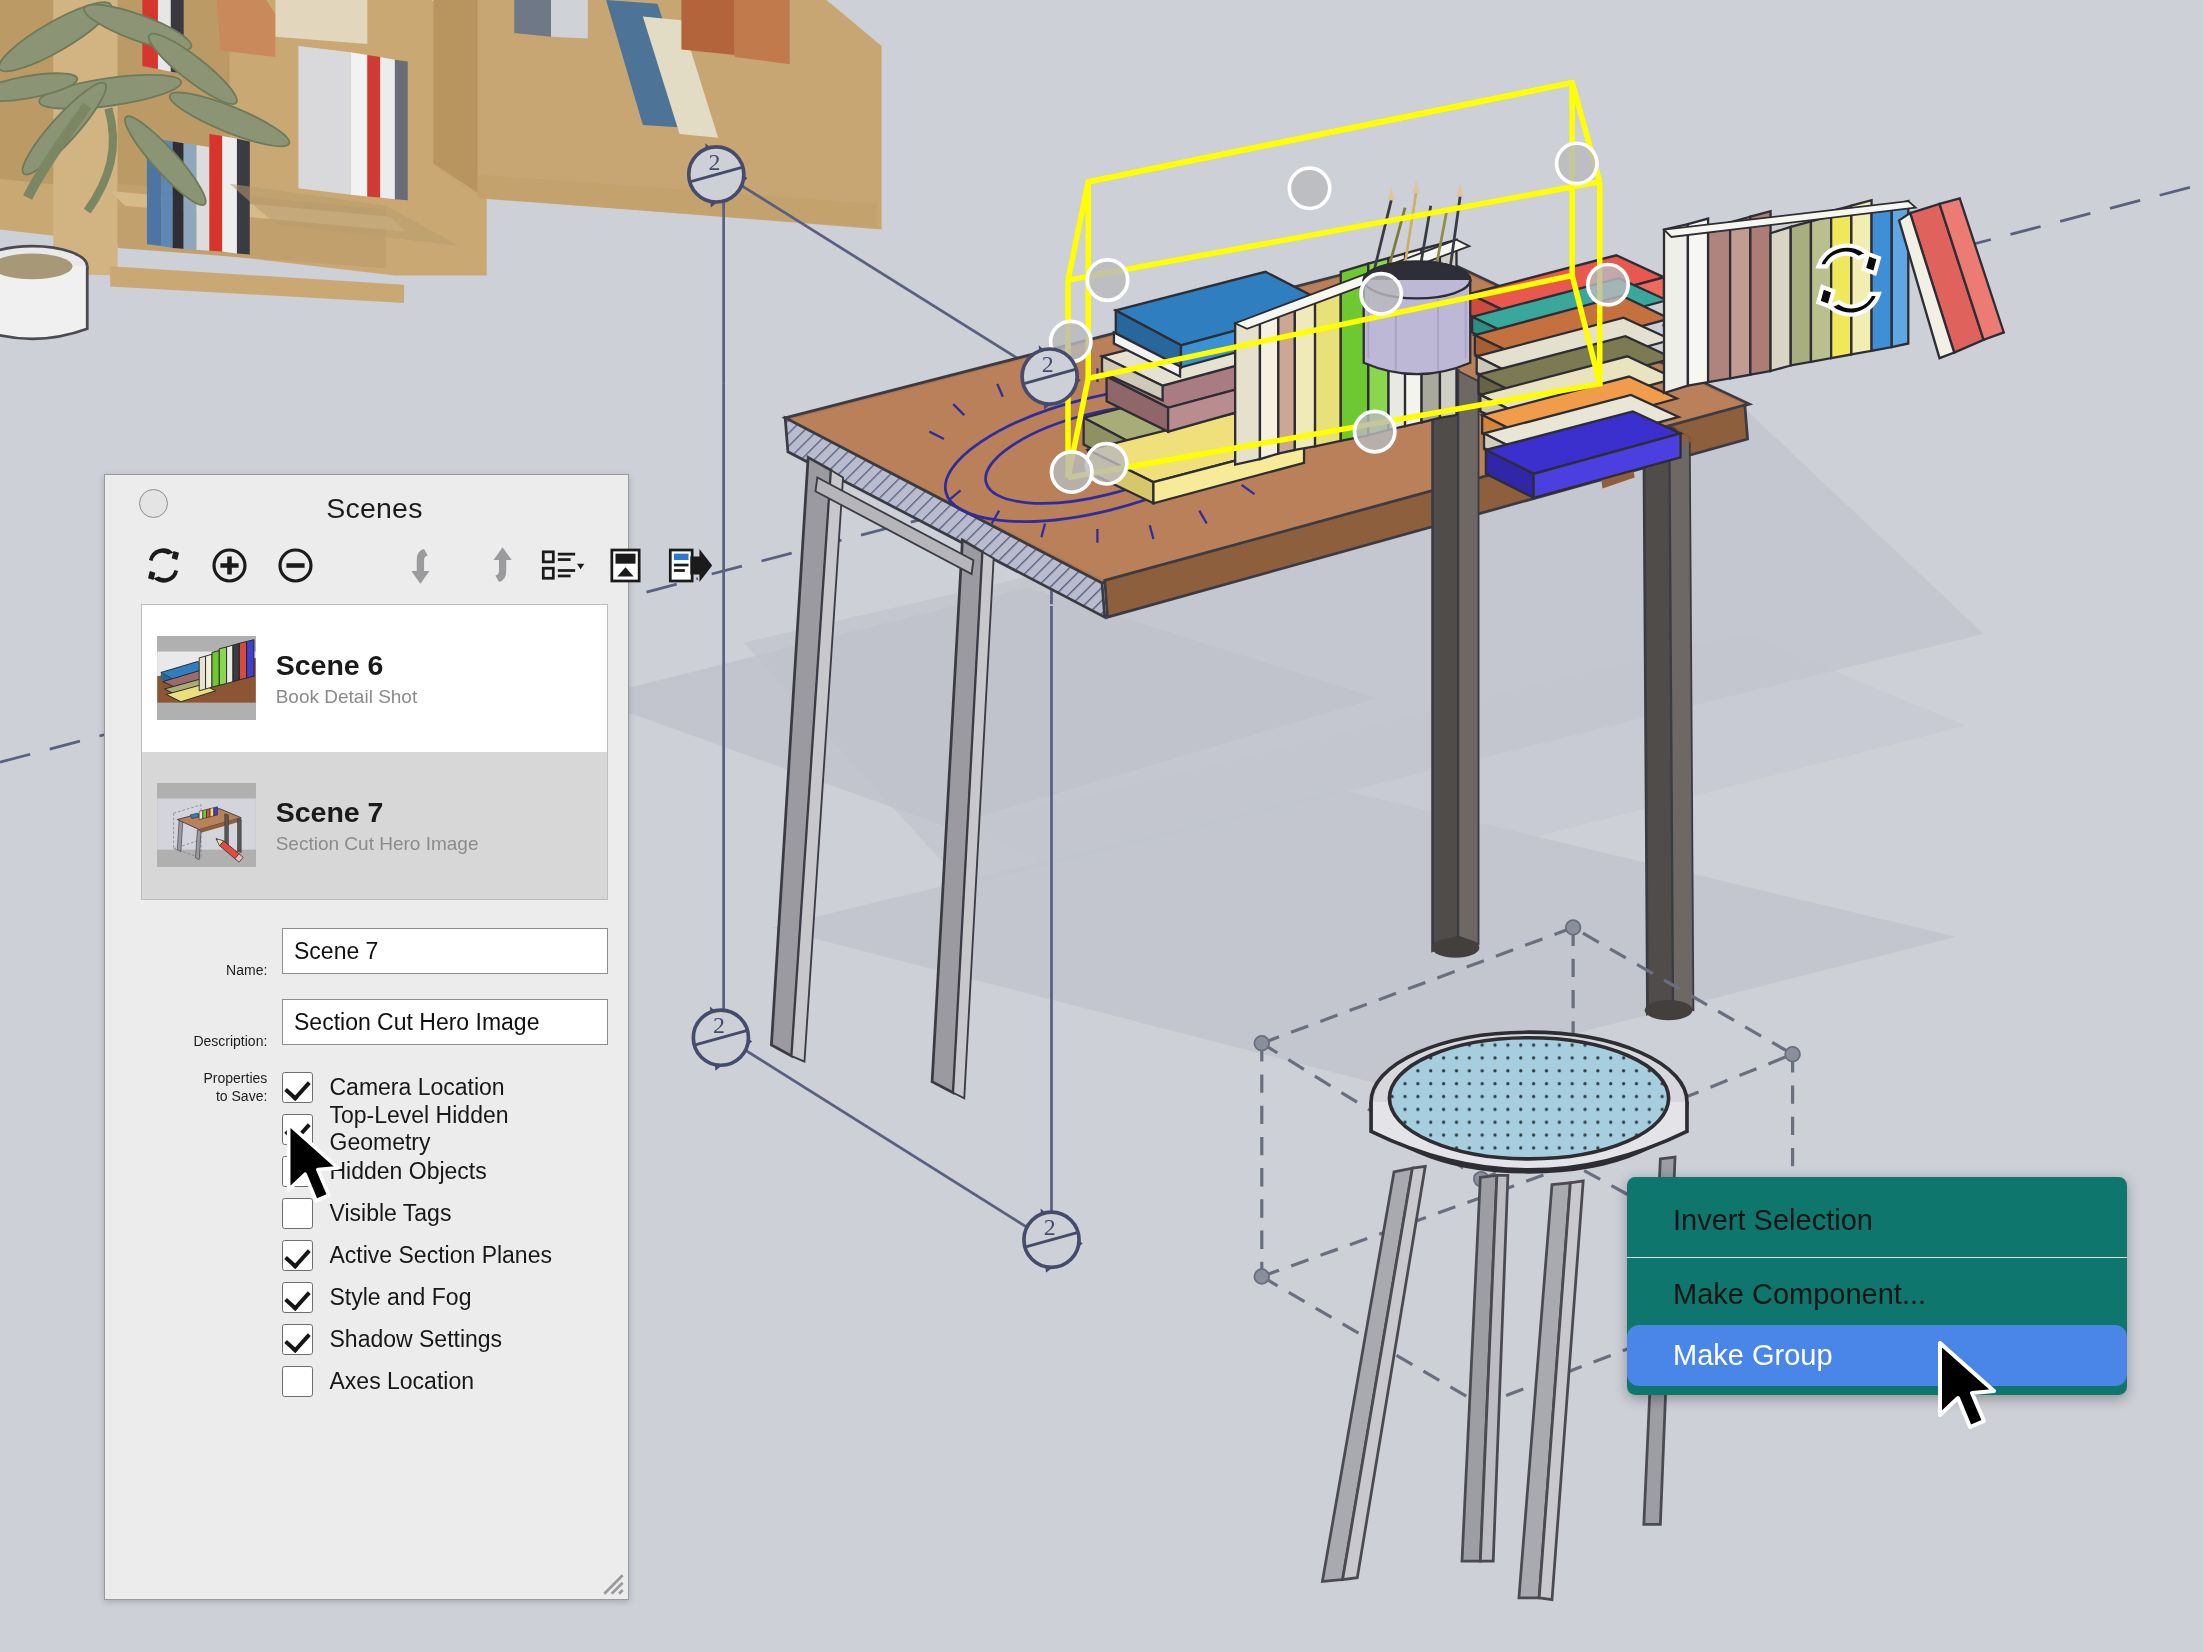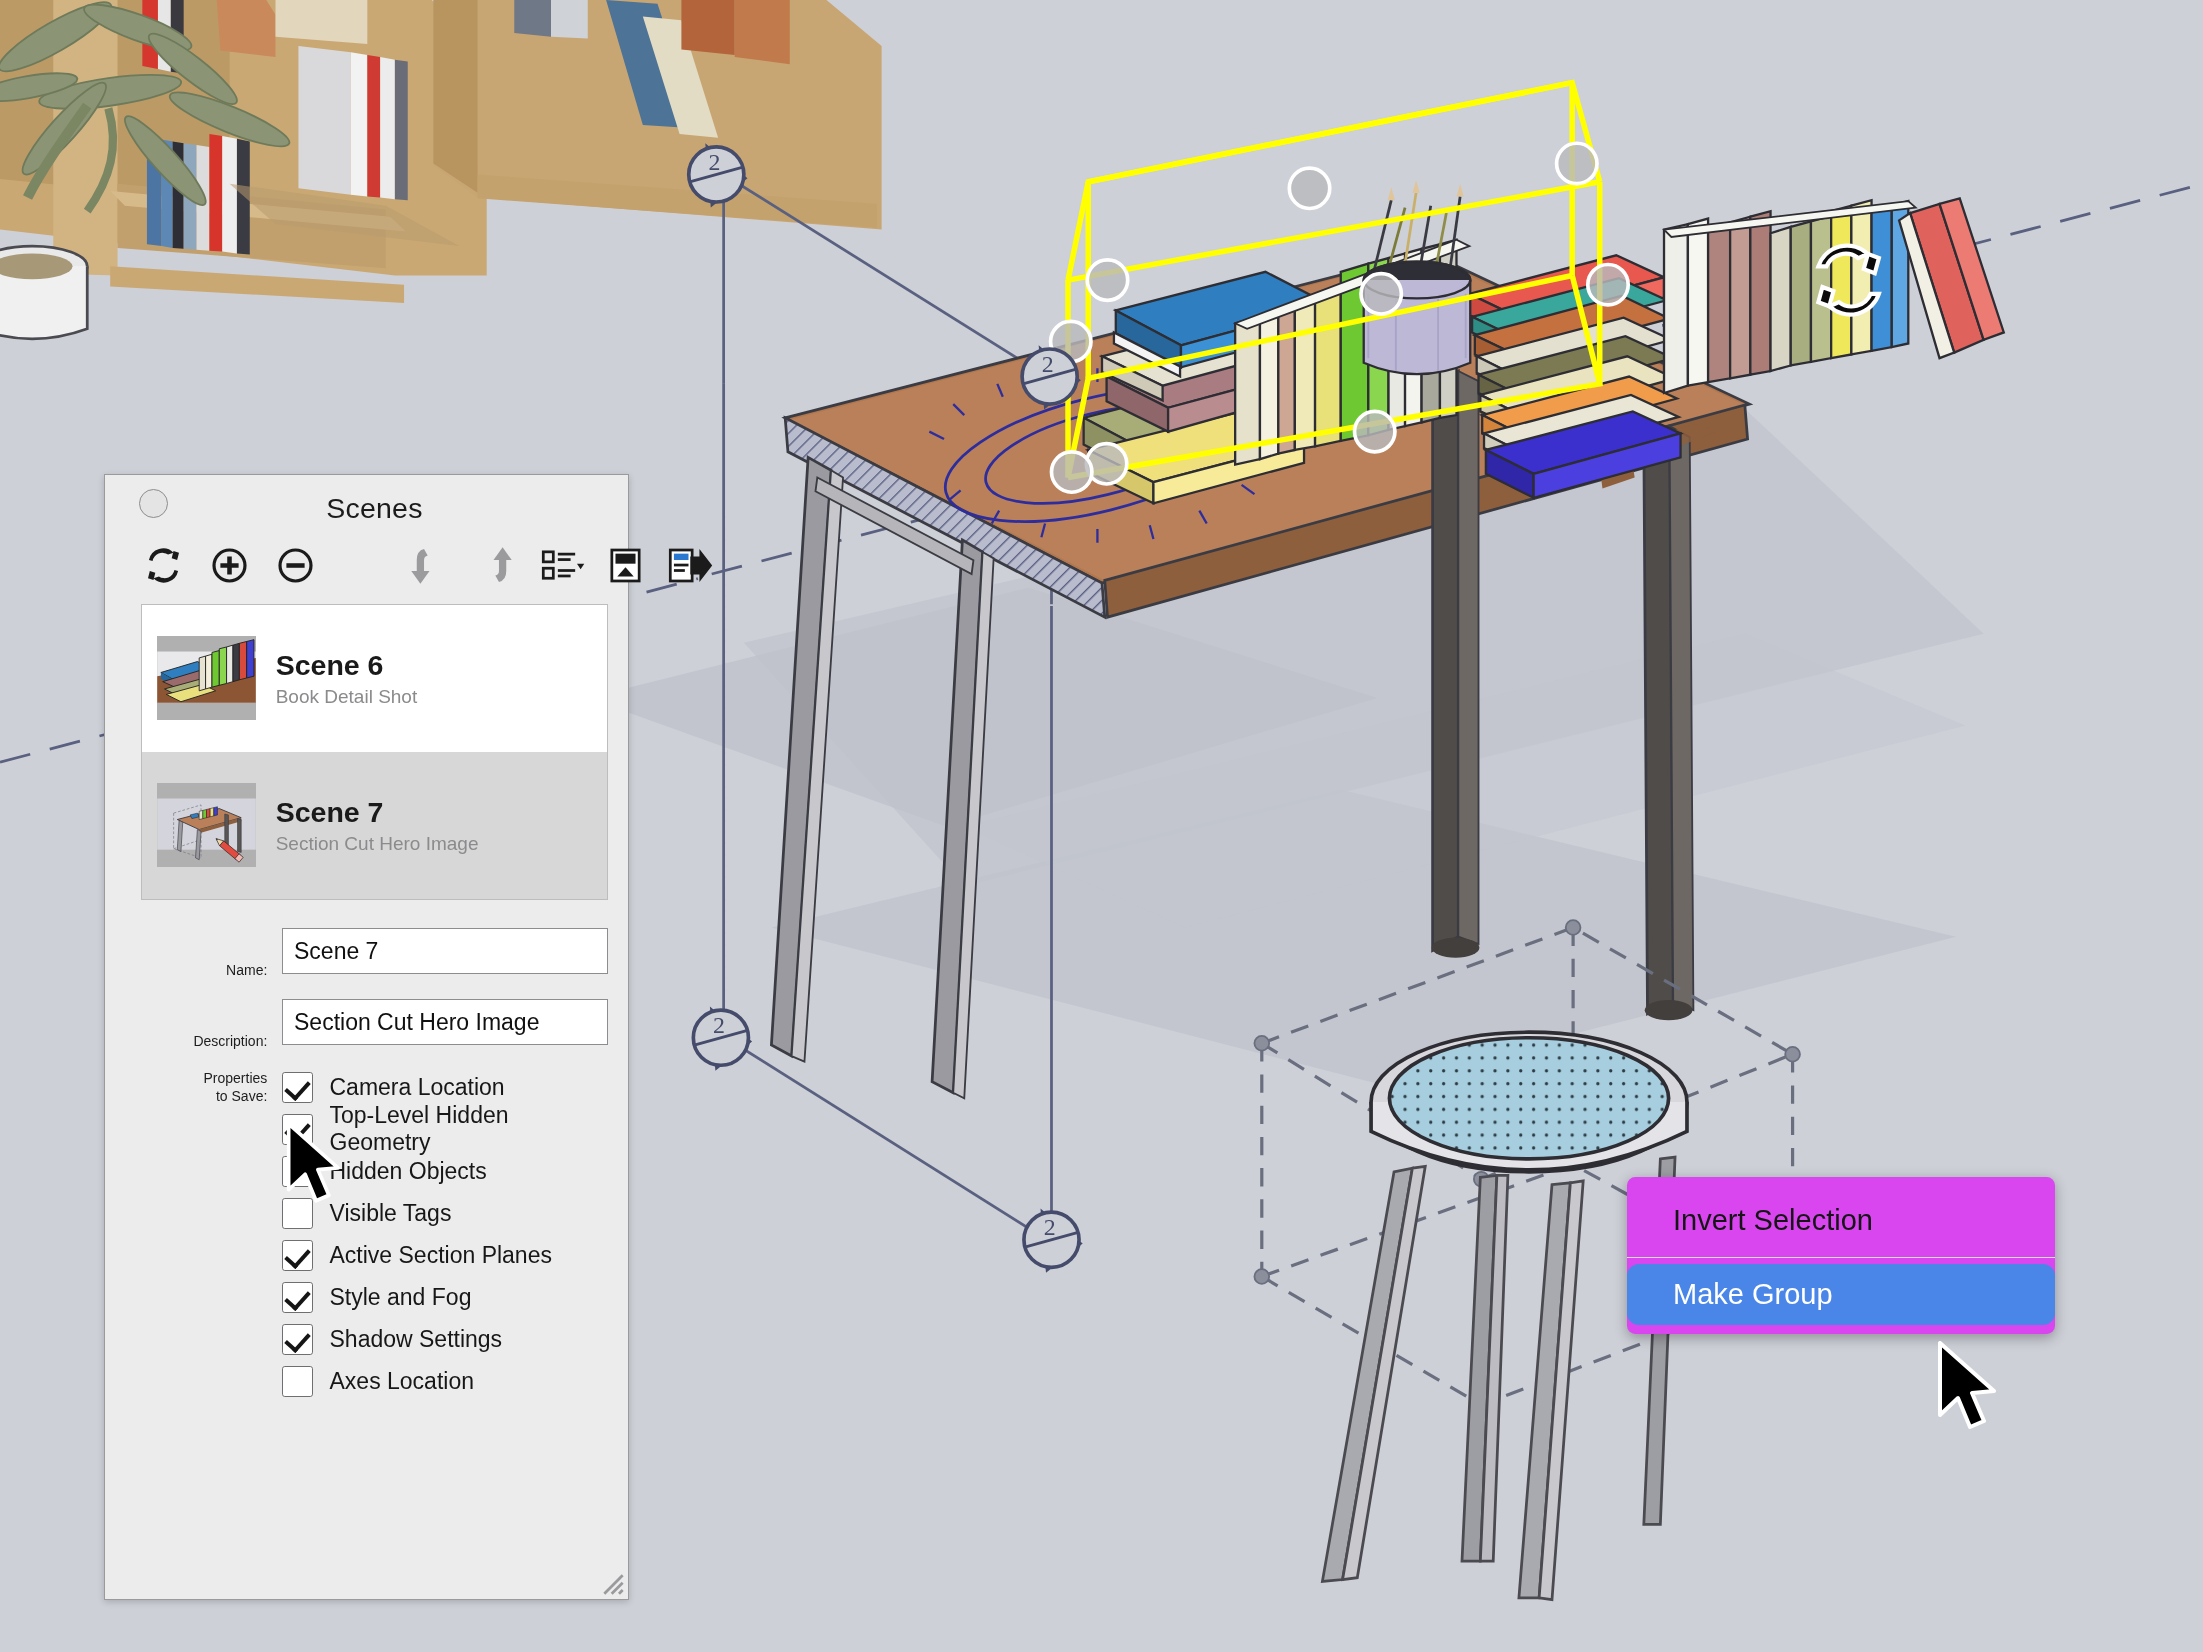--- a/index.html
+++ b/index.html
@@ -65,22 +65,22 @@
   .cbox.checked::after{
     content:""; position:absolute; left:7.3px; top:2.8px; width:11px; height:19px;
     border:solid #151515; border-width:0 4.1px 4.1px 0; transform:rotate(42deg);
   }
   .clabel{ margin-left:16.5px; font-size:23px; color:#171717; }
 
   .resize-grip{ position:absolute; right:3.7px; bottom:3.7px; width:27.5px; height:27.5px; }
 
   
   #context-menu{
-    position:absolute; left:1627px; top:1177px; width:428px;
-    background:#d946ef; border-radius:8.3px; z-index:60;
+    position:absolute; left:1627px; top:1177px; width:500px;
+    background:#0f766e; border-radius:8.3px; z-index:60;
     box-shadow:0 3.7px 13px rgba(0,0,0,.30); padding:13px 0 9.2px 0; overflow:hidden;
   }
   .mitem{ height:61px; line-height:61px; padding-left:46px; font-size:29px; color:#161616; }
   .mitem.highlight{ background:#4a86e8; color:#fff;border-radius:12px; }
   .msep{ height:1.8px; background:#dedede; margin:5.5px 0; }
 
   .cursor{ position:absolute; z-index:80; }
 </style>
 </head>
 <body>
@@ -664,20 +664,21 @@
 </div>
 
 <svg class="cursor" style="left:285px; top:1122px;" width="64" height="88" viewBox="0 0 70 96">
   <path d="M4,2 L4,74 L22,57 L34,86 L48,80 L36,52 L58,50 Z" fill="#000" stroke="#fff" stroke-width="4" stroke-linejoin="round"></path>
 </svg>
 
 <div id="context-menu">
   <div id="menu-items">
       <div class="mitem">Invert Selection</div>
       <div class="msep"></div>
+      <div class="mitem">Make Component...</div>
       <div class="mitem highlight">Make Group</div>
     </div>
 </div>
 
 <svg class="cursor" style="left:1936px; top:1341px;" width="70" height="96" viewBox="0 0 70 96">
   <path d="M4,2 L4,74 L22,57 L34,86 L48,80 L36,52 L58,50 Z" fill="#000" stroke="#fff" stroke-width="4" stroke-linejoin="round"></path>
 </svg>
 
 
 </body></html>

